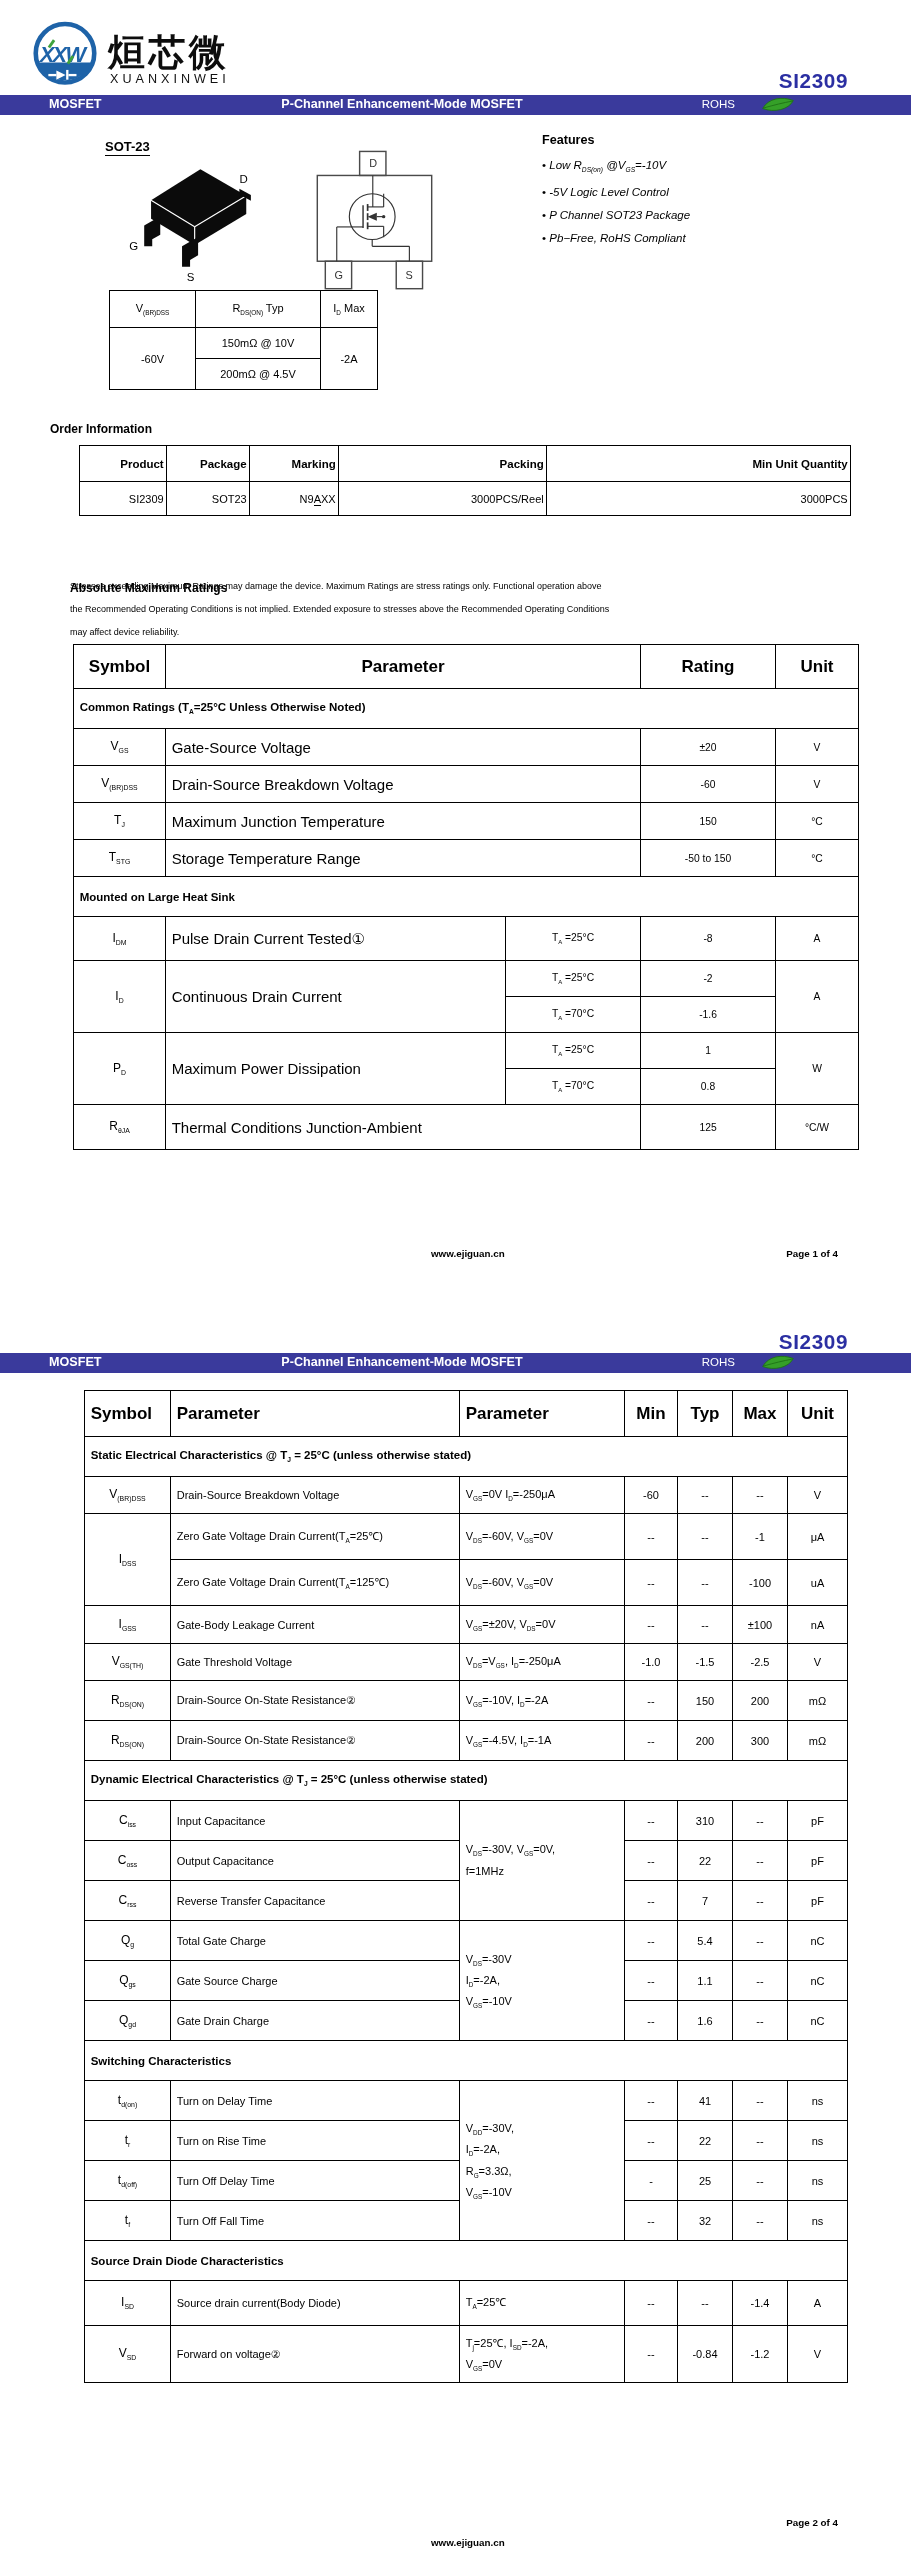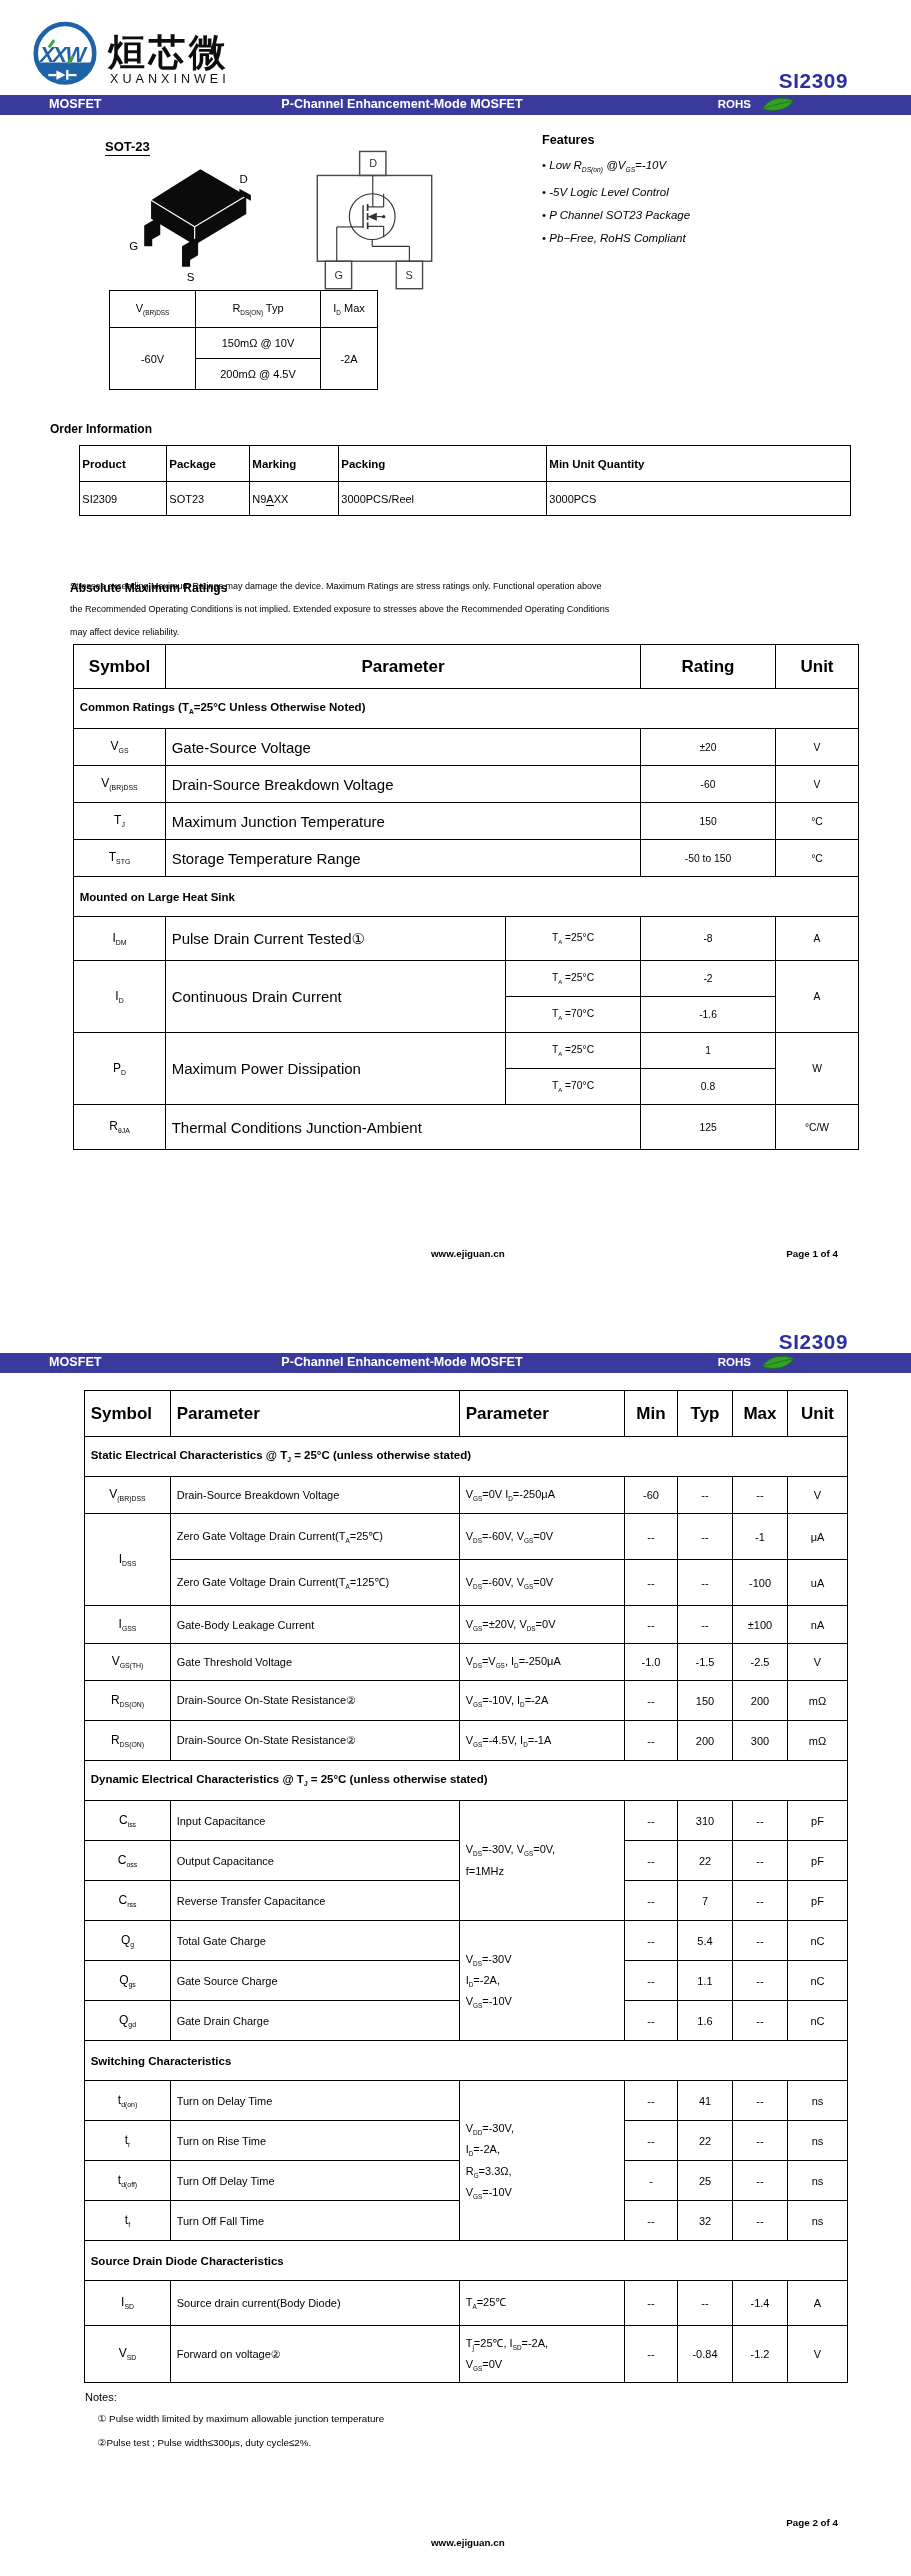--- a/index.html
+++ b/index.html
@@ -4,41 +4,41 @@
 <style>
   html,body{margin:0;padding:0;background:#fff;}
   body{font-family:"Liberation Sans",sans-serif;color:#000;}
   .sheet{position:relative;width:911px;height:2576px;background:#fff;overflow:hidden;}
   .abs{position:absolute;}
   
   .part{position:absolute;right:63px;font-size:20.7px;font-weight:bold;color:#2B2FA2;letter-spacing:0.6px;}
   .bar{position:absolute;left:0;width:911px;height:19.5px;background:#3A3A9C;}
   .bar .bl{position:absolute;left:49px;top:2.3px;color:#fff;font-size:12.6px;font-weight:bold;}
   .bar .bc{position:absolute;left:402px;top:2.3px;transform:translateX(-50%);color:#fff;font-size:12.6px;font-weight:bold;white-space:nowrap;}
-  .bar .br{position:absolute;right:160px;top:2.9px;color:#fff;font-size:11.5px;font-weight:bold;}
+  .bar .br{position:absolute;right:176px;top:2.9px;color:#fff;font-size:11.5px;font-weight:normal;}
   .bar .leaf{position:absolute;right:115px;top:1.1px;width:36px;height:17px;}
   
   .logo-cn{position:absolute;left:108px;top:27.5px;font-size:37px;font-weight:bold;letter-spacing:3.4px;color:#0d0d0d;}
   .logo-en{position:absolute;left:110px;top:72px;font-size:12.6px;letter-spacing:4px;color:#111;font-weight:500;}
   
   .sot{position:absolute;left:105px;top:139px;font-size:13px;font-weight:bold;border-bottom:1.7px solid #000;padding-bottom:1.1px;}
   sub{font-size:.58em;}
   
   .feat{position:absolute;left:542px;top:143px;width:356px;}
   .feat .tt{font-size:12.6px;font-weight:bold;margin-bottom:6.9px;}
   .feat ul{list-style:none;margin:0;padding:0;}
   .feat li{font-size:11.5px;line-height:23px;font-style:italic;}
   .feat li.rm{font-style:normal;}
   .feat li::before{content:"• ";font-style:normal;}
   
   table{border-collapse:collapse;table-layout:fixed;}
   .qt{position:absolute;left:109px;top:290px;width:269px;border:1.1px solid #000;}
   .qt td,.qt th{border:1.1px solid #000;text-align:center;font-size:11px;padding:0 2.3px;font-weight:normal;}
   .ot{position:absolute;left:79px;top:445px;width:771px;border:1.7px solid #000;}
-  .ot td,.ot th{border:1.1px solid #000;text-align:left;font-size:11px;padding:0 2.3px;}
+  .ot td,.ot th{border:1.1px solid #000;text-align:right;font-size:11px;padding:0 2.3px;}
   .ot th{font-size:11.5px;font-weight:bold;}
   .bt{border:1.7px solid #000;}
   .bt td,.bt th{border-left:1.1px solid #000;border-right:1.1px solid #000;border-top:1.7px solid #000;border-bottom:1.7px solid #000;padding:0 5.7px;overflow:hidden;}
   .bt th{font-size:17px;font-weight:bold;text-align:center;}
   .sec{font-weight:bold;font-size:11.5px;text-align:left;}
   .sym{font-size:12px;text-align:center;}
   .sym sub{font-size:6.9px;}
   .p{font-size:15px;text-align:left;}
   .c{font-size:10.3px;text-align:center;}
   .cond{font-size:10.3px;text-align:left;white-space:pre-line;line-height:1.9;}
@@ -493,23 +493,18 @@
       <td class="cond">T<sub>j</sub>=25℃, I<sub>SD</sub>=-2A,
 V<sub>GS</sub>=0V</td>
       <td class="c">--</td>
       <td class="c">-0.84</td>
       <td class="c">-1.2</td>
       <td class="c">V</td>
     </tr>
   </tbody>
     </table>
 
-  <div class="notes">
-    <div class="nt">Notes:</div>
-    <div class="ni">① Pulse width limited by maximum allowable junction temperature</div>
-    <div class="ni">②Pulse test ; Pulse width≤300μs, duty cycle≤2%.</div>
-  </div>
 
   <div class="foot" style="right:73px;top:2517px;">Page 2 of 4</div>
   <div class="foot" style="left:431px;top:2537px;">www.ejiguan.cn</div>
 
 </div>
 
 
 </body></html>

